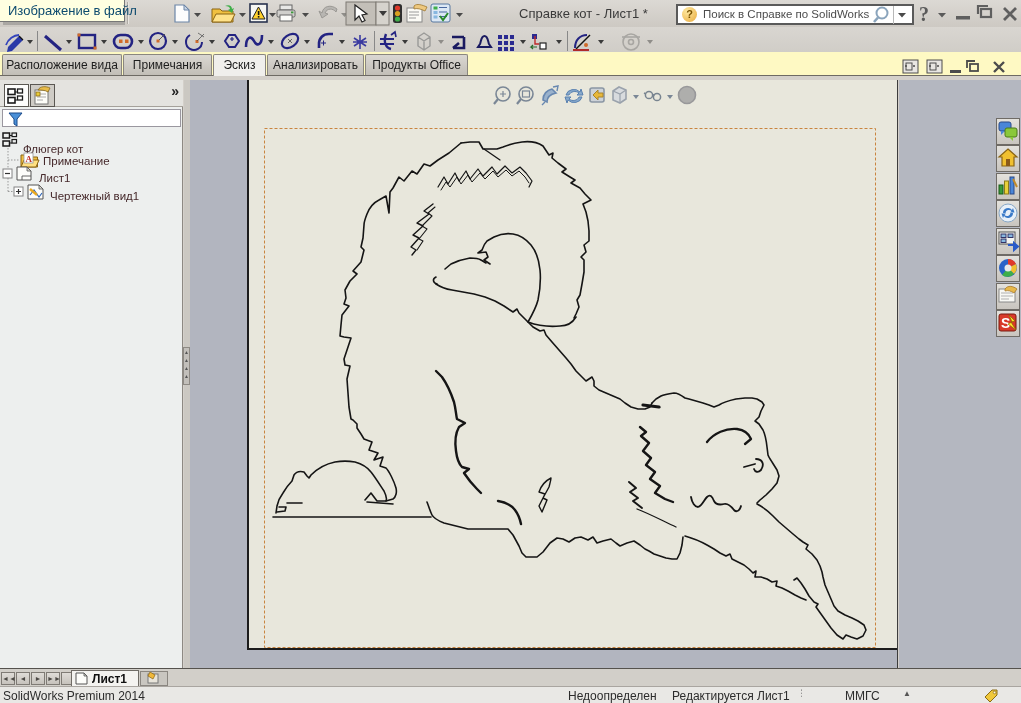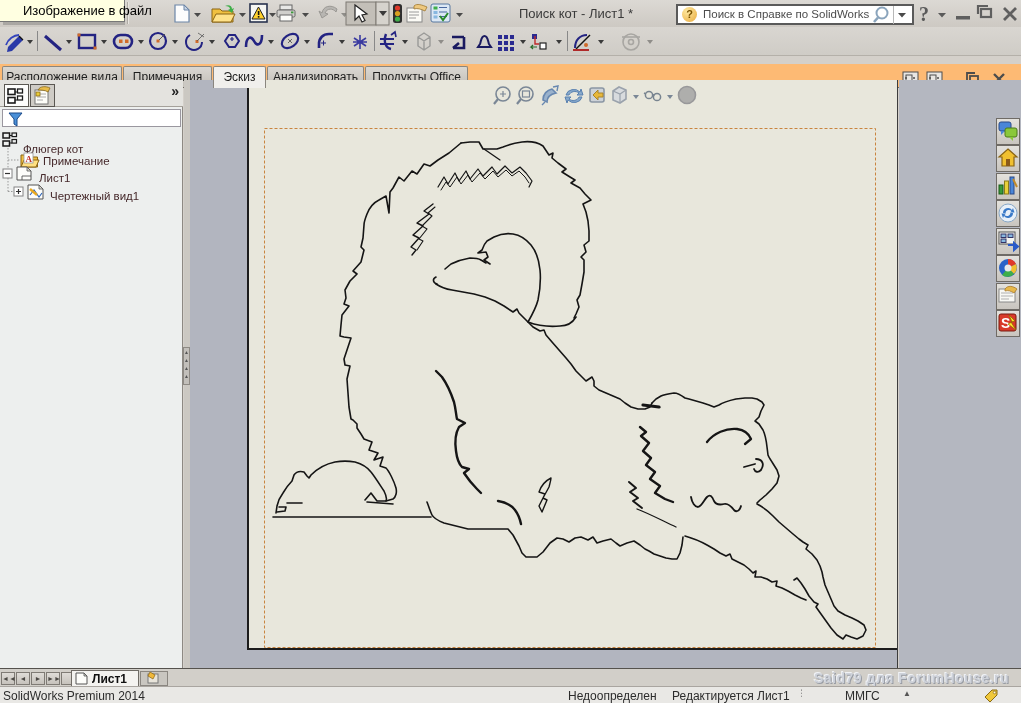--- a/index.html
+++ b/index.html
@@ -2,32 +2,32 @@
 <html><head>
 <meta charset="utf-8">
 <style>
 * { margin:0; padding:0; box-sizing:border-box; }
 html,body { width:1021px; height:703px; overflow:hidden; font-family:"Liberation Sans",sans-serif; }
 body { position:relative; background:#d4d0ca; }
 .abs { position:absolute; }
 
 
 #titlebar { left:0; top:0; width:1021px; height:27px; background:linear-gradient(#dcd9d4,#cdc9c3); }
-#tooltip { left:0; top:0; white-space:nowrap; width:125px; height:22px; background:#ffffe1; border:1px solid #777; border-top:none; border-left:none; color:#000000; font-size:13px; line-height:21px; padding-left:23px; z-index:50; }
+#tooltip { left:0; top:0; white-space:nowrap; width:125px; height:22px; background:#ffffe1; border:1px solid #777; border-top:none; border-left:none; color:#0c4a6e; font-size:13px; line-height:21px; padding-left:8px; z-index:50; }
 #ttshadow { left:3px; top:22px; width:122px; height:3px; background:rgba(100,100,100,.35); z-index:49; }
 #titletext { left:519px; top:6px; font-size:13px; color:#3a3a3a; }
 #searchbox { left:676px; top:4px; width:238px; height:21px; background:#fff; border:2px solid #5a5a5a; }
 #searchbox .qmark { position:absolute; left:4px; top:1px; width:15px; height:15px; border-radius:8px; background:radial-gradient(circle at 35% 30%, #ffe9a0, #e8a93c); color:#7a5200; font-size:11px; font-weight:bold; text-align:center; line-height:15px; }
 #searchbox .stext { position:absolute; left:25px; top:2px; font-size:11.5px; color:#4c4c4c; }
 
 
 #toolbar2 { left:0; top:27px; width:1021px; height:29px; background:linear-gradient(#d9d6d1,#cfccc6); border-bottom:1px solid #b4b0a9; }
 
 
-#tabrow { left:0; top:64px; width:1021px; height:24px; background:#fdba74;padding-left:16px; }
+#tabrow { left:0; top:52px; width:1021px; height:24px; background:#fef9c3;padding-left:16px; }
 #tabrow .tabline { position:absolute; left:0; top:23px; width:1021px; height:1px; background:#6e6a64; }
 .rtab { position:absolute; top:2px; height:21px; background:linear-gradient(#dad7d2,#c2beb7); border:1px solid #8a867f; border-bottom:none; border-radius:2px 2px 0 0; font-size:12px; color:#1d1d1d; text-align:center; line-height:20px; }
 .rtab.active { background:#f0efec; height:22px; z-index:5; }
 
 
 #lpanel { left:0; top:80px; width:183px; height:588px; background:#edefee; border-right:1px solid #8d8983; }
 #lp-tabs { position:absolute; left:0; top:0; width:183px; height:27px; background:#e4e3df; border-bottom:1px solid #a5a19a; }
 .lptab { position:absolute; top:4px; width:25px; height:23px; border:1px solid #5a5752; background:#cfccc6; }
 .lptab.sel { background:#fdfdfc; }
 #lp-filter { position:absolute; left:2px; top:29px; width:179px; height:18px; background:#fff; border:1px solid #9a979f; }
@@ -494,39 +494,38 @@
         <path d="M9,1 l3,3 h-3 z" fill="#d0d0c8" stroke="#555" stroke-width="0.8"></path>
       </svg>
     <span style="position:absolute; left:20px; top:1px; font-size:12px; font-weight:bold; color:#111;">Лист1</span>
   </div>
   <div style="position:absolute; left:140px; top:2px; width:28px; height:15px; background:#c9c6c0; border:1px solid #8a8680;">
     <svg width="15" height="13" style="position:absolute;left:5px;top:0px;">
         <rect x="2" y="2" width="10" height="9" fill="#e8e4da" stroke="#777"></rect>
         <path d="M4,0 l5,3 -2,4 -5,-3 z" fill="#f0b83a" stroke="#8a6414" stroke-width="0.7"></path>
       </svg>
   </div>
-  <div id="watermark">Said79 для ForumHouse.ru</div>
 </div>
 <div class="abs" id="statusbar">
   <div style="position:absolute; left:3px; top:2px;text-align:center;">SolidWorks Premium 2014</div>
   <div style="position:absolute; left:568px; top:2px;">Недоопределен</div>
   <div style="position:absolute; left:672px; top:2px;">Редактируется Лист1</div>
   <div style="position:absolute; left:845px; top:2px;">ММГС</div>
   <div style="position:absolute; left:903px; top:2px; font-size:8px; color:#555;">▲</div>
   <div style="position:absolute; left:797px; top:1px; font-size:9px; color:#777;">⋮</div>
   <svg width="18" height="15" style="position:absolute; left:983px; top:1px;">
       <path d="M2,9 L9,2 h5 v5 L7,14 z" fill="#f0c83a" stroke="#8a6a14"></path>
       <circle cx="11.5" cy="4.5" r="1.3" fill="#fff8e0" stroke="#8a6a14" stroke-width="0.7"></circle>
     </svg>
 </div>
 
 <div class="abs" style="left:127px; top:2px; width:2px; height:22px; background:#b0aca6; border-right:1px solid #e8e5e0; z-index:48;"></div>
 <div class="abs" id="tooltip">Изображение в файл</div>
 <div class="abs" id="ttshadow"></div>
-<div class="abs" id="titletext">Поиск кот - Лист1 *</div>
+<div class="abs" id="titletext">Справке кот - Лист1 *</div>
 <div class="abs" id="searchbox">
   <div class="qmark">?</div>
   <div class="stext">Поиск в Справке по SolidWorks</div>
   <svg width="40" height="18" style="position:absolute; right:0; top:0;">
     <circle cx="10" cy="7" r="5.5" fill="none" stroke="#8aa4bc" stroke-width="2"></circle>
     <path d="M6,11.5 L2,16" stroke="#8aa4bc" stroke-width="2.6"></path>
     <rect x="21" y="0" width="1" height="18" fill="#b8b8b8"></rect>
     <path d="M26,7 l8,0 -4,4.5 z" fill="#4a4a4a"></path>
   </svg>
 </div>

